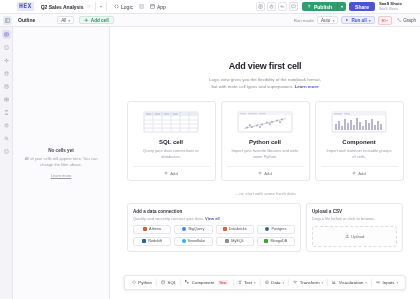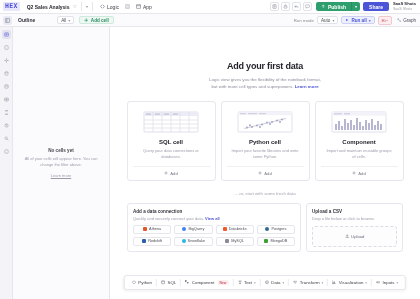--- a/index.html
+++ b/index.html
@@ -11,21 +11,21 @@
     overflow: hidden;
   }
   .app { width: 420px; height: 299px; display: flex; flex-direction: column; }
 
   
   .topbar {
     height: 14px; flex: 0 0 14px;
     display: flex; align-items: center;
     border-bottom: 1px solid #e6e6ec;
     background: #ffffff;
-    padding: 0 3px;
+    padding: 0 17px;
   }
   .logo {
     font-family: "DejaVu Sans Mono", monospace;
     font-weight: 700; font-size: 6.5px; letter-spacing: .3px;
     color: #4b4ddb; background: #e7e7fb;
     padding: 1px 2px; border-radius: 1px; line-height: 1;
   }
   .doc-title { font-size: 5px; font-weight: 700; margin-left: 7px; color: #26262e; }
   .ico { display: inline-flex; align-items: center; justify-content: center; line-height: 1; }
   .star { font-size: 5px; color: #b6b6c2; margin-left: 3px; }
@@ -395,21 +395,21 @@
       </div>
     </div>
 
     <div class="outline-pane">
       <div class="empty-title">No cells yet</div>
       <div class="empty-desc">All of your cells will appear here. You can change the filter above.</div>
       <a class="empty-link">Learn more</a>
     </div>
 
     <div class="canvas">
-      <div class="hero-title">Add your first data</div>
+      <div class="hero-title">Add view first cell</div>
       <div class="hero-sub">
         <span>Logic view gives you the flexibility of the notebook format,</span><br>
         <span>but with more cell types and superpowers.</span>
         <a class="hero-link">Learn more</a>
       </div>
 
       <div class="cards">
 
         <div class="card">
           <div class="card-art">

